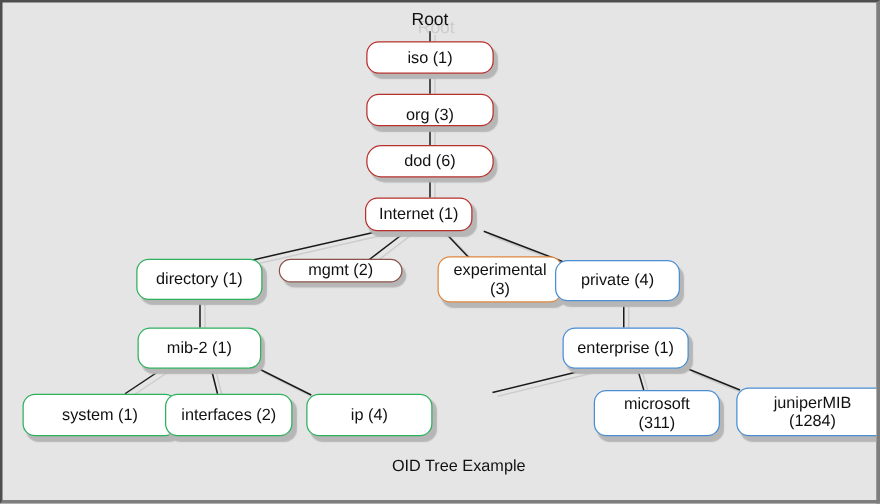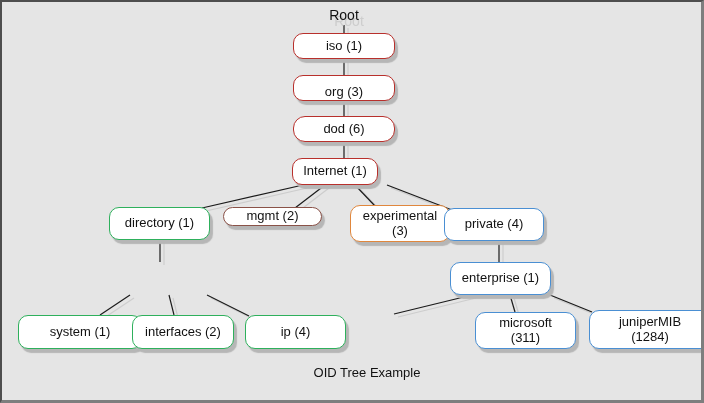--- a/index.html
+++ b/index.html
@@ -129,20 +129,24 @@
 
   </div>
   <div class="node orange n-experimental">
     <span class="l1">experimental</span>
     <span class="l2">(3)</span>
   </div>
   <div class="node blue n-private">
     <span class="l1">private (4)</span>
 
   </div>
+  <div class="node green n-mib2">
+    <span class="l1">mib-2 (1)</span>
+
+  </div>
   <div class="node blue n-enterprise">
     <span class="l1">enterprise (1)</span>
 
   </div>
   <div class="node green n-system">
     <span class="l1">system (1)</span>
 
   </div>
   <div class="node green n-interfaces">
     <span class="l1">interfaces (2)</span>

